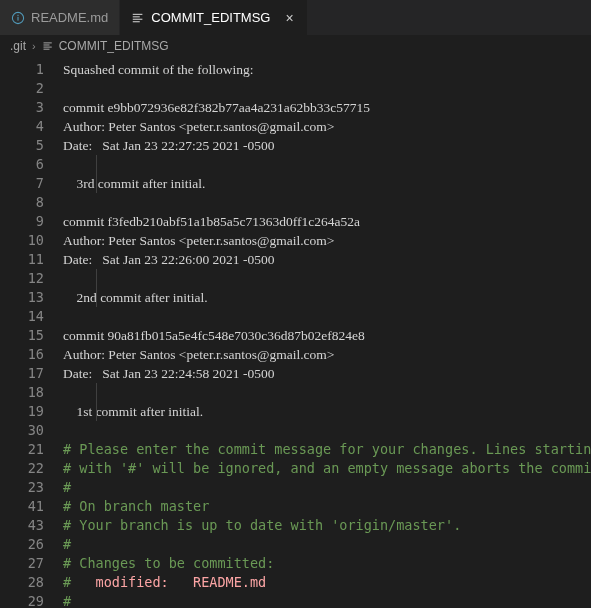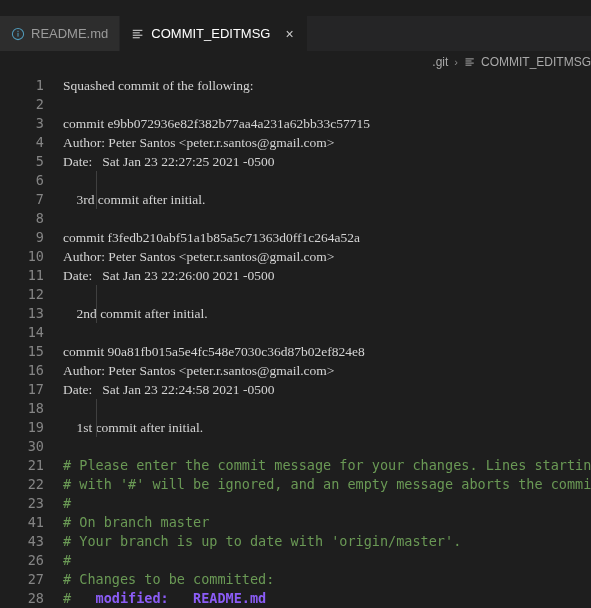--- a/index.html
+++ b/index.html
@@ -15,21 +15,20 @@
     -webkit-font-smoothing: antialiased;
   }
 
   
   .tabbar {
     display: flex;
     height: 35px;
     background: #a3a3a3;
     align-items: stretch;
     overflow: hidden;
-    margin-top: 16px;
   }
   .tab {
     display: flex;
     align-items: center;
     gap: 6px;
     padding: 0 11px 0 11px;
     font-size: 13px;
     color: #9b9b9b;
     background: #2d2d2d;
     border-right: 1px solid #252526;
@@ -62,21 +61,20 @@
   
   .breadcrumbs {
     height: 22px;
     background: #1e1e1e;
     display: flex;
     align-items: center;
     padding-left: 10px;
     font-size: 12px;
     color: #a9a9a9;
     gap: 5px;
-    justify-content: flex-end;
   }
   .crumb { display: inline-flex; align-items: center; gap: 5px; white-space: nowrap; }
   .crumb-sep { color: #888; font-size: 11px; padding: 0 1px; }
 
   
   .editor {
     position: relative;
     background: #1e1e1e;
     height: 551px;
     overflow: hidden;
@@ -100,21 +98,21 @@
     flex: 1;
     padding-left: 19px;
     padding-top: 3px;
     position: relative;
     color: #d4d4d4;
     white-space: pre;
   }
   .line { height: 19px; }
   .tok-comment { color: #6a9955; }
   .tok-plain   { color: #d4d4d4; font-family: Liberation Serif, serif; }
-  .tok-blue    { color: #8b5cf6; font-weight: bold; }
+  .tok-blue    { color: #fca5a5; }
 
   
   .indent-guide {
     position: absolute;
     width: 1px;
     background: #404040;
     left: 19px;
   }
 </style>
 </head>

